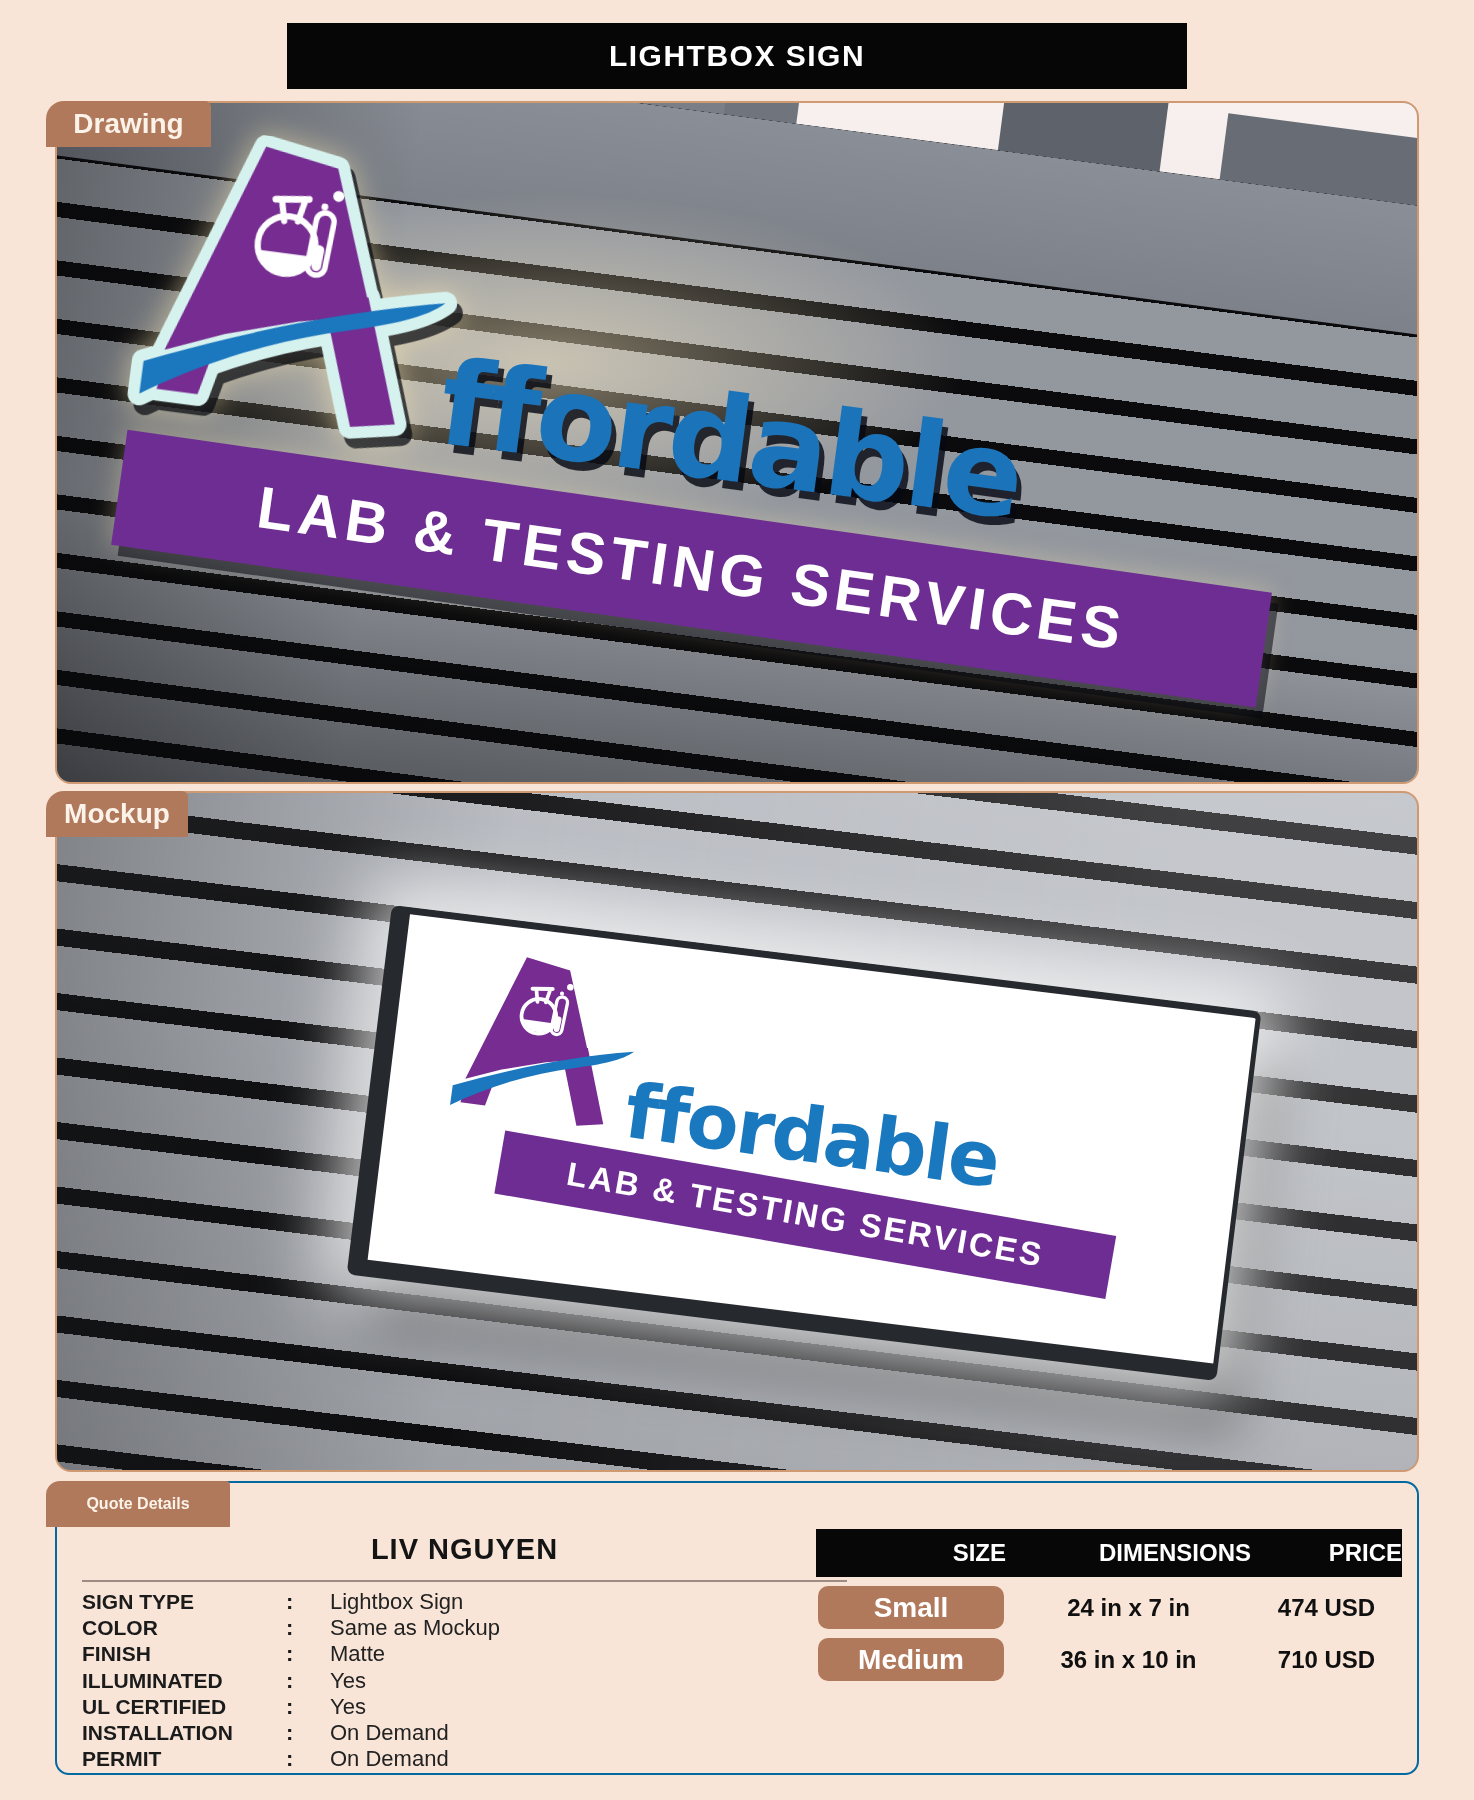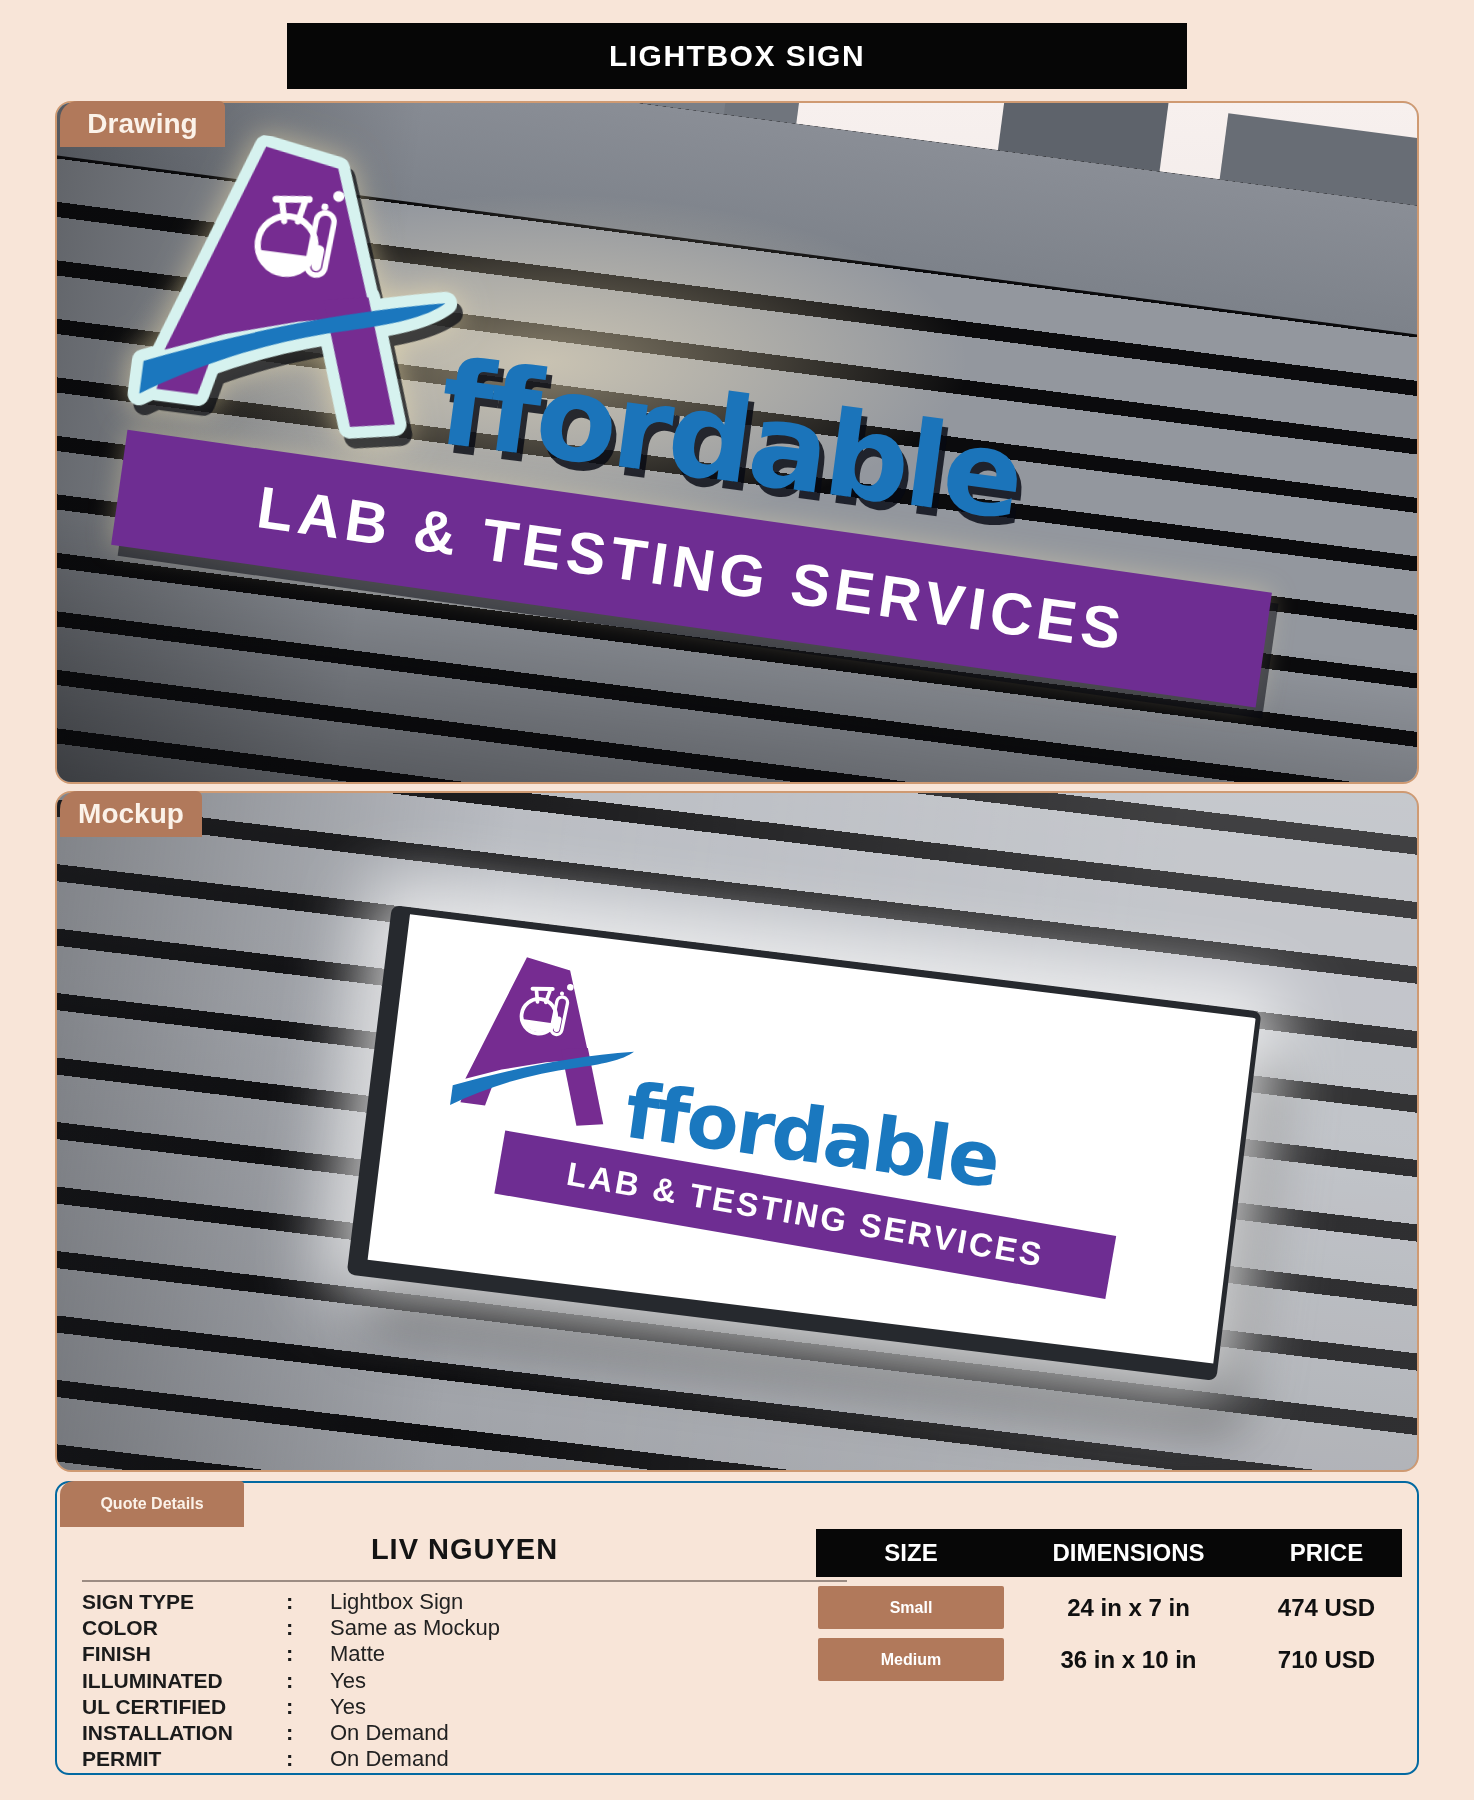--- a/index.html
+++ b/index.html
@@ -10,21 +10,21 @@
   }
   
   .title-bar{
     position:absolute;left:287px;top:23px;width:900px;height:66px;
     background:#060606;color:#ffffff;
     display:flex;align-items:center;justify-content:center;
     font-size:30px;font-weight:bold;letter-spacing:1.5px;
   }
   
   .tab{
-    position:absolute;left:60px;height:46px;z-index:6;
+    position:absolute;left:46px;height:46px;z-index:6;
     background:#b1795b;color:#fbf2e9;
     display:flex;align-items:center;justify-content:center;
     font-weight:bold;border-radius:18px 6px 0 0;
   }
   .tab-drawing{top:101px;width:165px;font-size:28px;}
   .tab-mockup{top:791px;width:142px;font-size:28px;}
   .tab-quote{top:1481px;width:184px;font-size:16px;border-radius:14px 4px 0 0;}
   
   .photo-panel{
     position:absolute;left:55px;width:1360px;overflow:hidden;
@@ -124,29 +124,29 @@
   .drow{display:flex;line-height:26.2px;gap:20px;}
   .dlabel{width:184px;font-weight:800;font-size:21px;}
   .dcolon{width:24px;font-weight:800;font-size:22px;text-align:left;}
   .dvalue{font-weight:400;font-size:22px;color:#222222;}
   .ptable{position:absolute;left:759px;top:46px;width:586px;}
   .phead{
     display:grid;grid-template-columns:190px 245px 151px;height:48px;
     background:#070707;color:#ffffff;align-items:center;
     font-size:24px;font-weight:800;
   }
-  .phead div{text-align:center;}
+  .phead div{text-align:right;}
   .prow{
     display:grid;grid-template-columns:190px 245px 151px;height:43px;margin-top:9px;
     align-items:center;font-size:24px;font-weight:800;color:#101010;
   }
   .prow div{text-align:center;}
   .badge{
     margin:0 2px;background:#b1795b;color:#ffffff;height:43px;line-height:43px;
-    font-size:16px;font-weight:700;border-radius:2px;
+    font-size:28px;font-weight:700;border-radius:10px;
   }
 </style>
 </head>
 <body>
 
 <div class="title-bar">LIGHTBOX SIGN</div>
 
 <div class="tab tab-drawing">Drawing</div>
 <div class="photo-panel panel-drawing">
   <div class="sky"></div>

